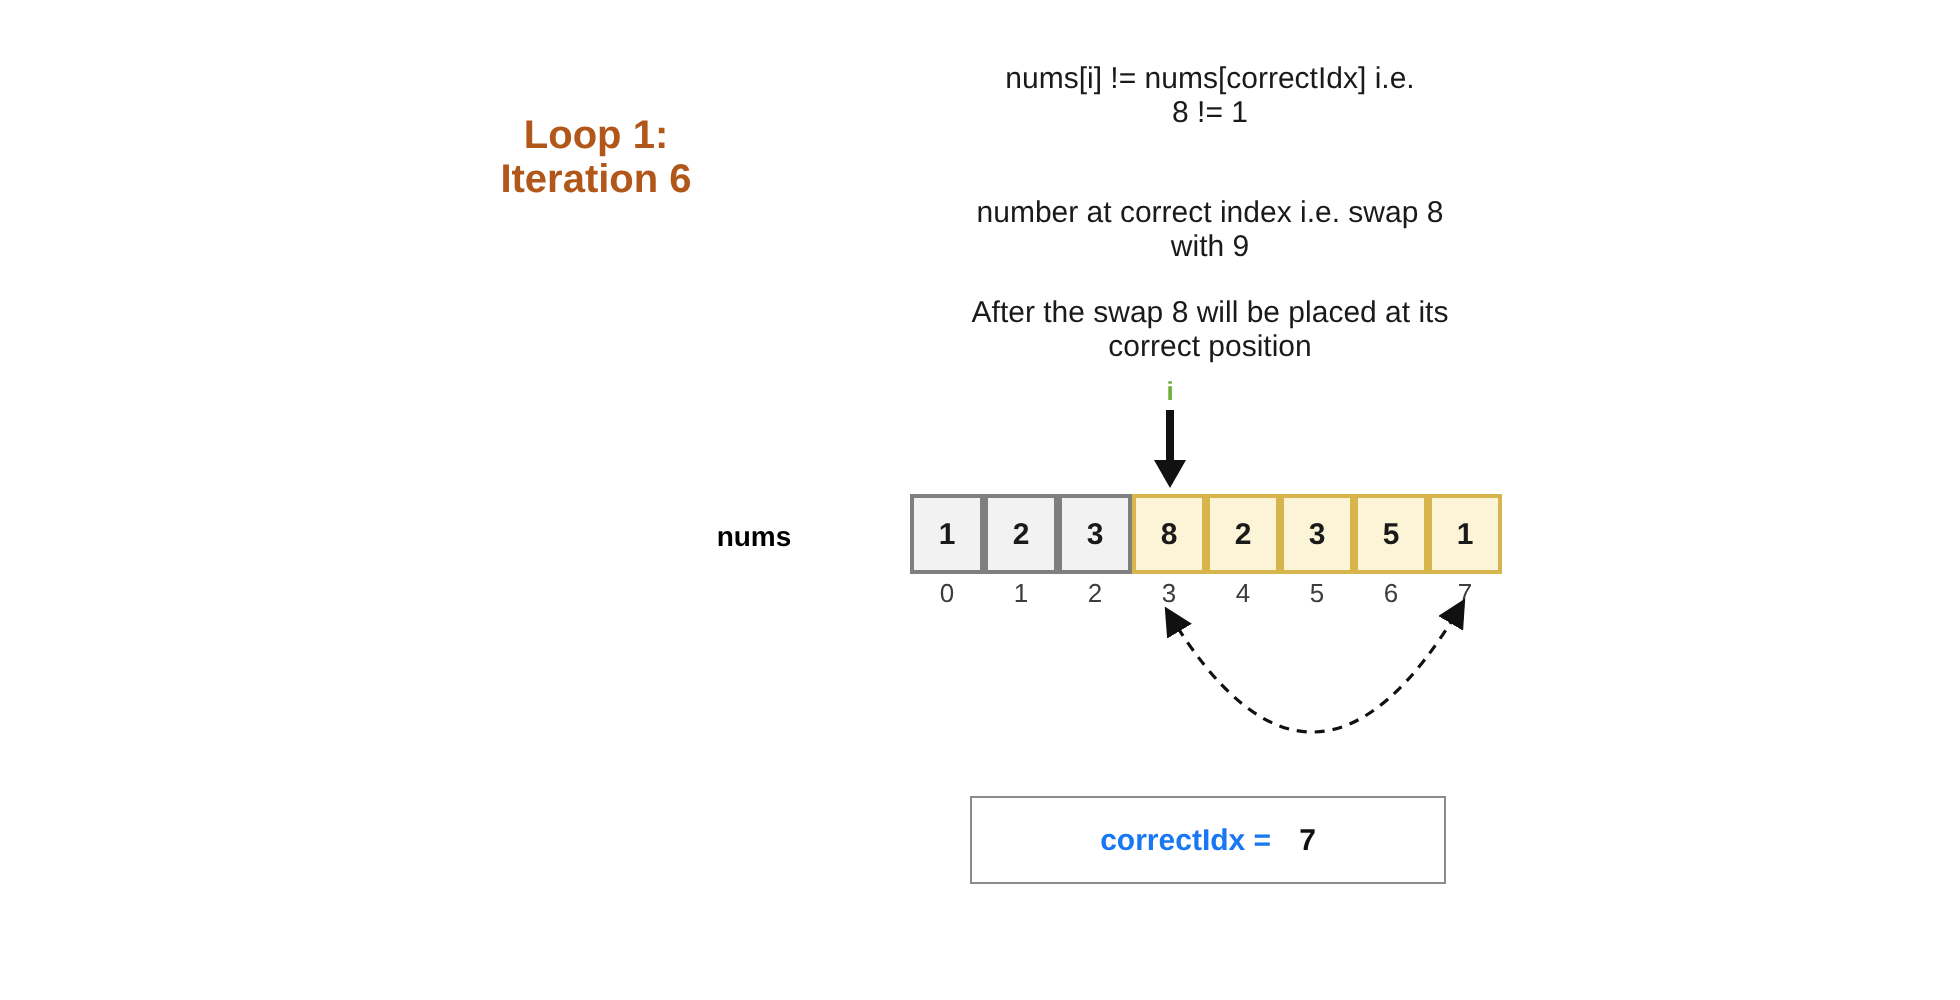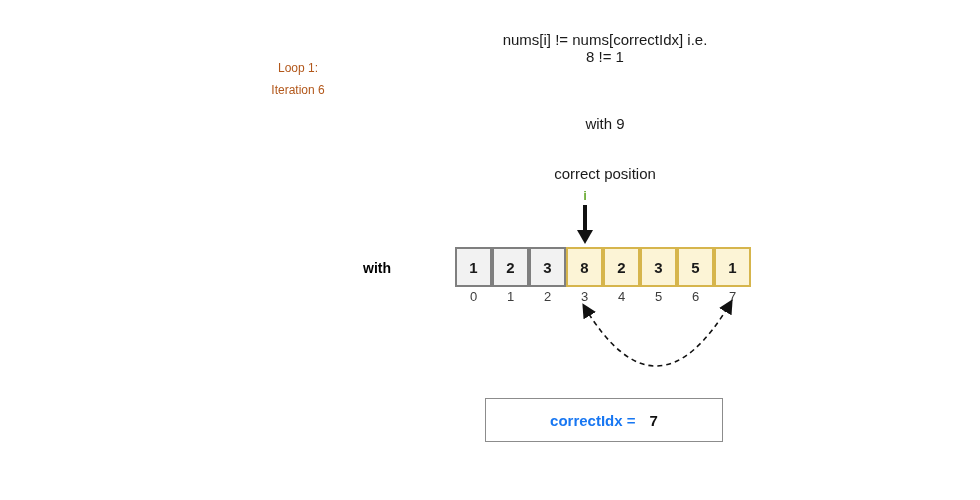--- a/index.html
+++ b/index.html
@@ -10,21 +10,21 @@
     height: 500px;
     background: #ffffff;
     font-family: "Liberation Sans", sans-serif;
     overflow: hidden;
     margin: 0 auto;
   }
   .loop-label {
     position: absolute;
     left: 213px; top: 57px; width: 170px;
     text-align: center;
-    font-size: 12px; font-weight: normal;
+    font-size: 20px; font-weight: bold;
     line-height: 22px;
     color: #b2571a;
   }
   .explanation {
     position: absolute;
     left: 440px; top: 31px; width: 330px;
     text-align: center;
     font-size: 15px; line-height: 17px;
     color: #1a1a1a;
   }
@@ -77,36 +77,36 @@
     <div>Iteration 6</div>
   </div>
 
   <div class="explanation">
     <p>
       <span>nums[i] != nums[correctIdx] i.e.</span><br>
       <span>8 != 1</span>
     </p>
     <p>
       <br>
-      <br>
+      <span>number at correct index i.e. swap 8</span><br>
       <span>with 9</span>
     </p>
     <p>
-      <br>
+      <span>After the swap 8 will be placed at its</span><br>
       <span>correct position</span>
     </p>
   </div>
 
   <div class="pointer-label">i</div>
   <svg class="pointer-arrow" width="20" height="42" viewBox="0 0 20 42">
     <line x1="10" y1="1" x2="10" y2="27" stroke="#111111" stroke-width="4"></line>
     <polygon points="2,26 18,26 10,40" fill="#111111"></polygon>
   </svg>
 
-  <div class="nums-label">with</div>
+  <div class="nums-label">nums</div>
 
   <div class="array-row">
     <div class="cell cell--sorted">1</div>
     <div class="cell cell--sorted">2</div>
     <div class="cell cell--sorted">3</div>
     <div class="cell cell--unsorted">8</div>
     <div class="cell cell--unsorted">2</div>
     <div class="cell cell--unsorted">3</div>
     <div class="cell cell--unsorted">5</div>
     <div class="cell cell--unsorted">1</div>

